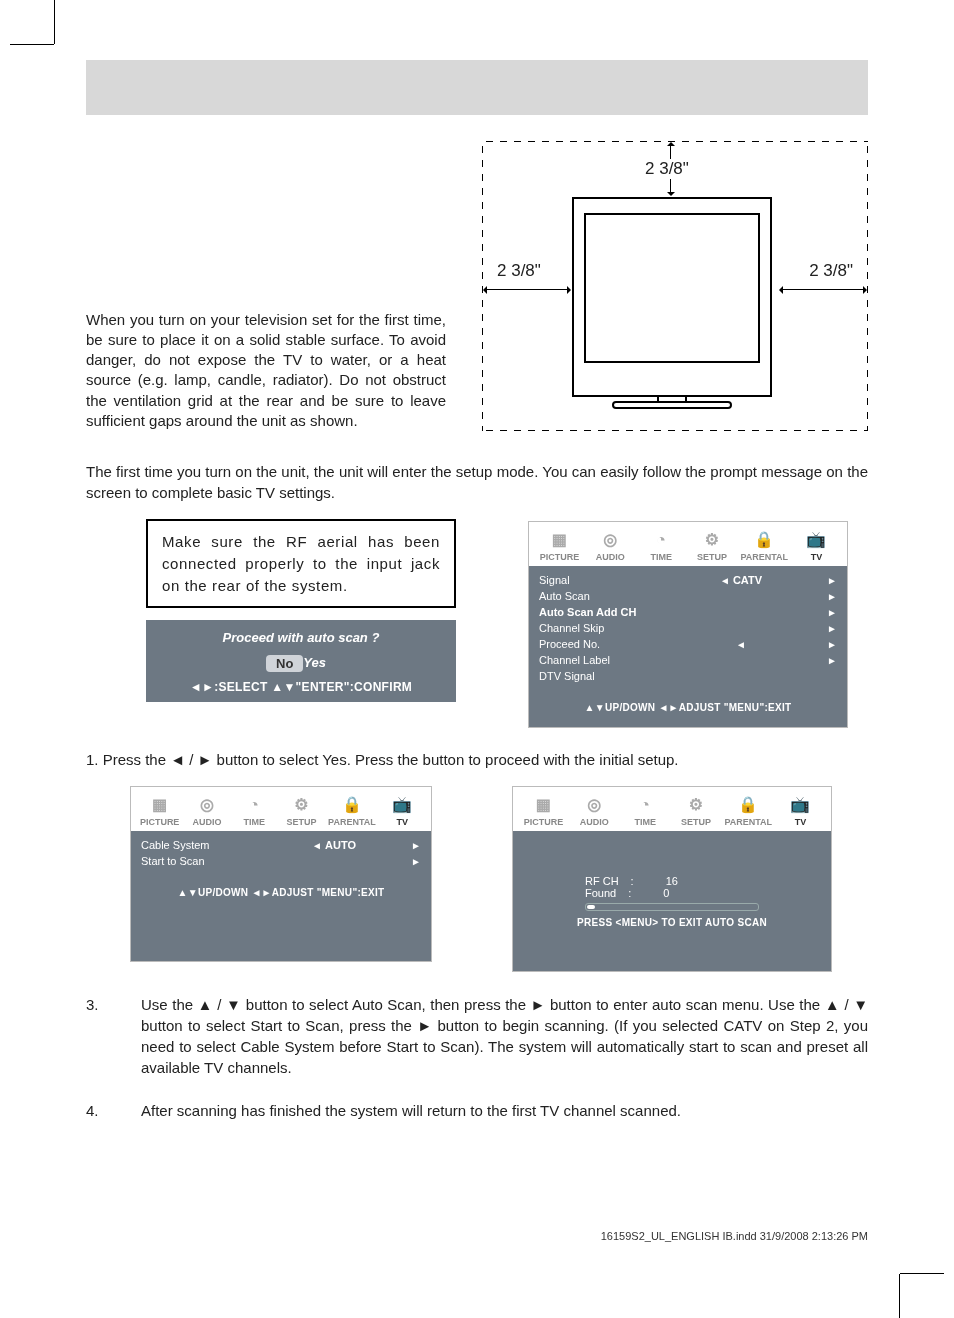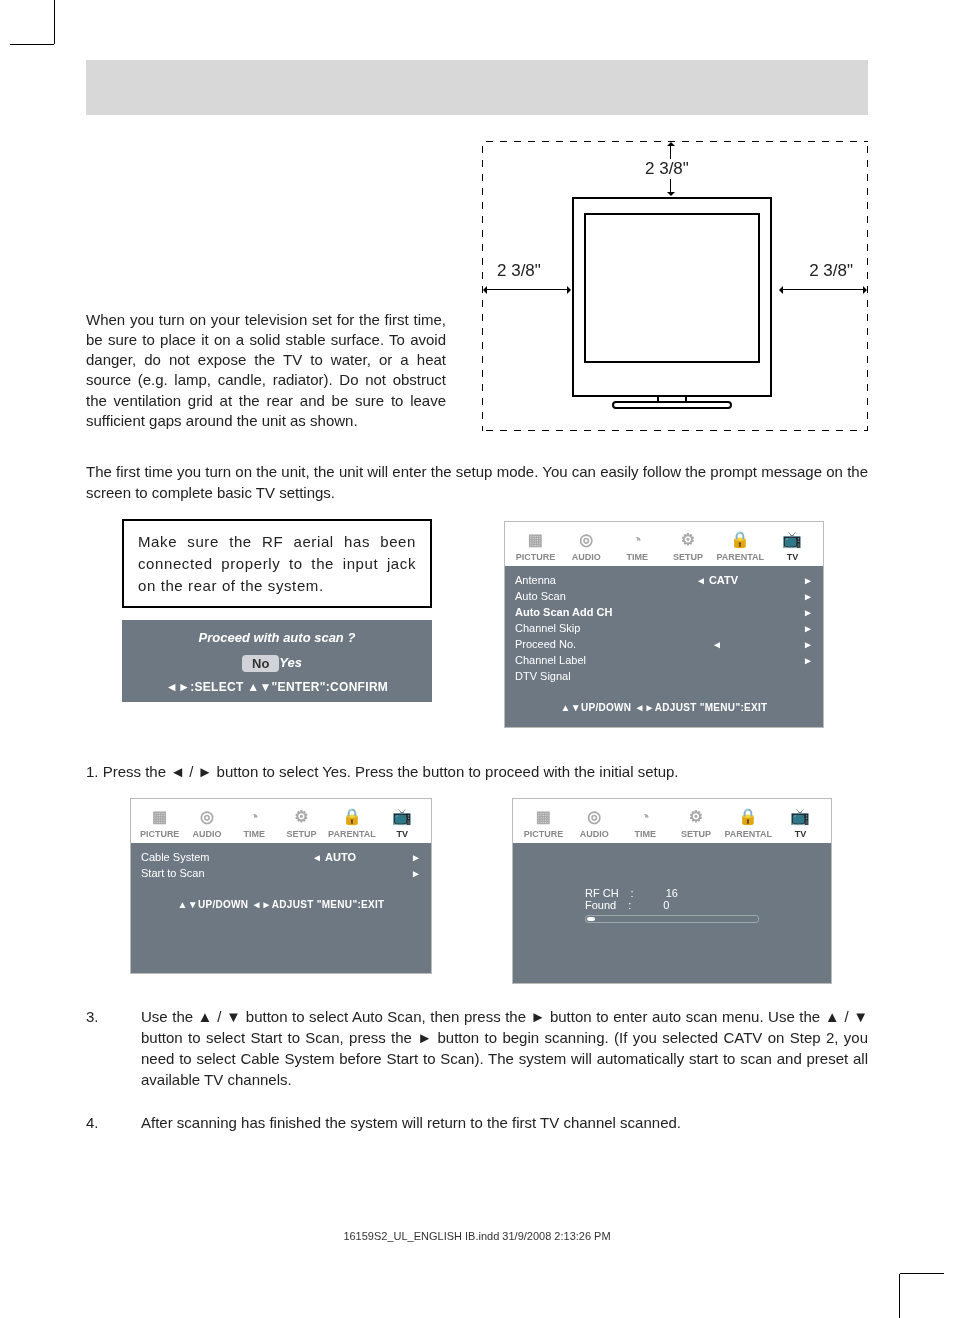--- a/index.html
+++ b/index.html
@@ -98,21 +98,21 @@
     margin: 30px 30px 0 30px;
     font-size: 15px;
     line-height: 1.4;
     text-align: justify;
   }
   .dialogs-row {
     display: flex;
     margin: 16px 30px 0 30px;
     gap: 72px;
   }
-  .left-dialogs { flex: 0 0 310px; margin-left: 36px; }
+  .left-dialogs { flex: 0 0 310px; margin-left: 60px; }
   .aerial-box {
     border: 2px solid #000;
     padding: 10px 14px;
     font-size: 15px;
     line-height: 1.45;
     text-align: justify;
     letter-spacing: 0.6px;
   }
   .auto-scan-box {
     margin-top: 12px;
@@ -158,21 +158,21 @@
     position: absolute;
     left: 72px; right: 72px; top: 44px;
     font-size: 11px;
   }
   .osd-center-box .r { display:flex; gap:12px; }
   .progress { height:8px; border:1px solid #9aa; margin-top:4px; border-radius:3px; position:relative;}
   .progress .bar { position:absolute; left:1px; top:1px; bottom:1px; width:8px; background:#fff; border-radius:2px;}
 
   .steps-row1 {
     display: flex;
-    margin: 34px 30px 0 30px;
+    margin: 22px 30px 0 30px;
   }
   .step-col { flex: 1; font-size: 15px; line-height:1.35;}
   .step1-hang { padding-left: 28px; text-align: justify;}
   .osd-row2 {
     display: flex;
     margin: 16px 30px 0 30px;
     gap: 72px;
   }
   .osd-small-wrap { flex:0 0 310px; margin-left:44px;}
   .osd-small-wrap .osd-box { width: 302px;}
@@ -183,21 +183,21 @@
     line-height: 1.4;
     display: flex;
   }
   .step-para .num { flex: 0 0 28px;}
   .step-para .txt { flex:1; text-align: justify; margin-left: 27px;}
   .footer-line {
     position: absolute;
     left: 30px; right: 30px;
     bottom: 30px;
     display: flex;
-    justify-content: center;
+    justify-content: flex-end;
     font-size: 11px;
     color: #333;
   }
 </style>
 </head>
 <body>
 
 <div class="crop-tl"></div>
 <div class="crop-tl2"></div>
 <div class="crop-br"></div>
@@ -244,21 +244,21 @@
             <div class="osd-tab"><span class="ico">▦</span><span class="lbl">PICTURE</span></div>
             <div class="osd-tab"><span class="ico">◎</span><span class="lbl">AUDIO</span></div>
             <div class="osd-tab"><span class="ico">◔</span><span class="lbl">TIME</span></div>
             <div class="osd-tab"><span class="ico">⚙</span><span class="lbl">SETUP</span></div>
             <div class="osd-tab"><span class="ico">🔒</span><span class="lbl">PARENTAL</span></div>
             <div class="osd-tab active"><span class="ico">📺</span><span class="lbl">TV</span></div>
           </div>
         <div class="osd-body">
           <div id="osd1-rows">
               <div class="osd-row">
-                <span style="flex: 0 0 120px;">Antenna</span>
+                <span style="flex: 0 0 120px;">Signal</span>
                 <span style="flex: 1 1 0%; text-align: center;"><span class="tri">◄</span> <b>CATV</b></span>
                 <span class="tri" style="flex: 0 0 14px; text-align: right;">►</span>
               </div>
               <div class="osd-row">
                 <span style="flex: 0 0 120px;">Auto Scan</span>
                 <span style="flex: 1 1 0%; text-align: center;"><b></b></span>
                 <span class="tri" style="flex: 0 0 14px; text-align: right;">►</span>
               </div>
               <div class="osd-row">
                 <span style="flex: 0 0 120px; font-weight: bold;">Auto Scan Add CH</span>
@@ -345,20 +345,21 @@
               </div>
             <div class="r">
                 <span>Found</span>
                 <span>:</span>
                 <span style="margin-left:20px">0</span>
               </div>
             <div class="progress">
                 <div class="bar"></div>
               </div>
           </div>
+          <div class="osd-foot" style="padding-top:80px;">PRESS &lt;MENU&gt; TO EXIT AUTO SCAN</div>
         </div>
       </div>
     </div>
   </div>
 
   <div class="step-para">
     <div class="num">3.</div>
     <div class="txt">Use the ▲ / ▼ button to select Auto Scan, then press the ► button to enter auto scan menu. Use the ▲ / ▼ button to select Start to Scan, press the ► button to begin scanning. (If you selected CATV on Step 2, you need to select Cable System before Start to Scan). The system will automatically start to scan and preset all available TV channels.</div>
   </div>
   <div class="step-para">

